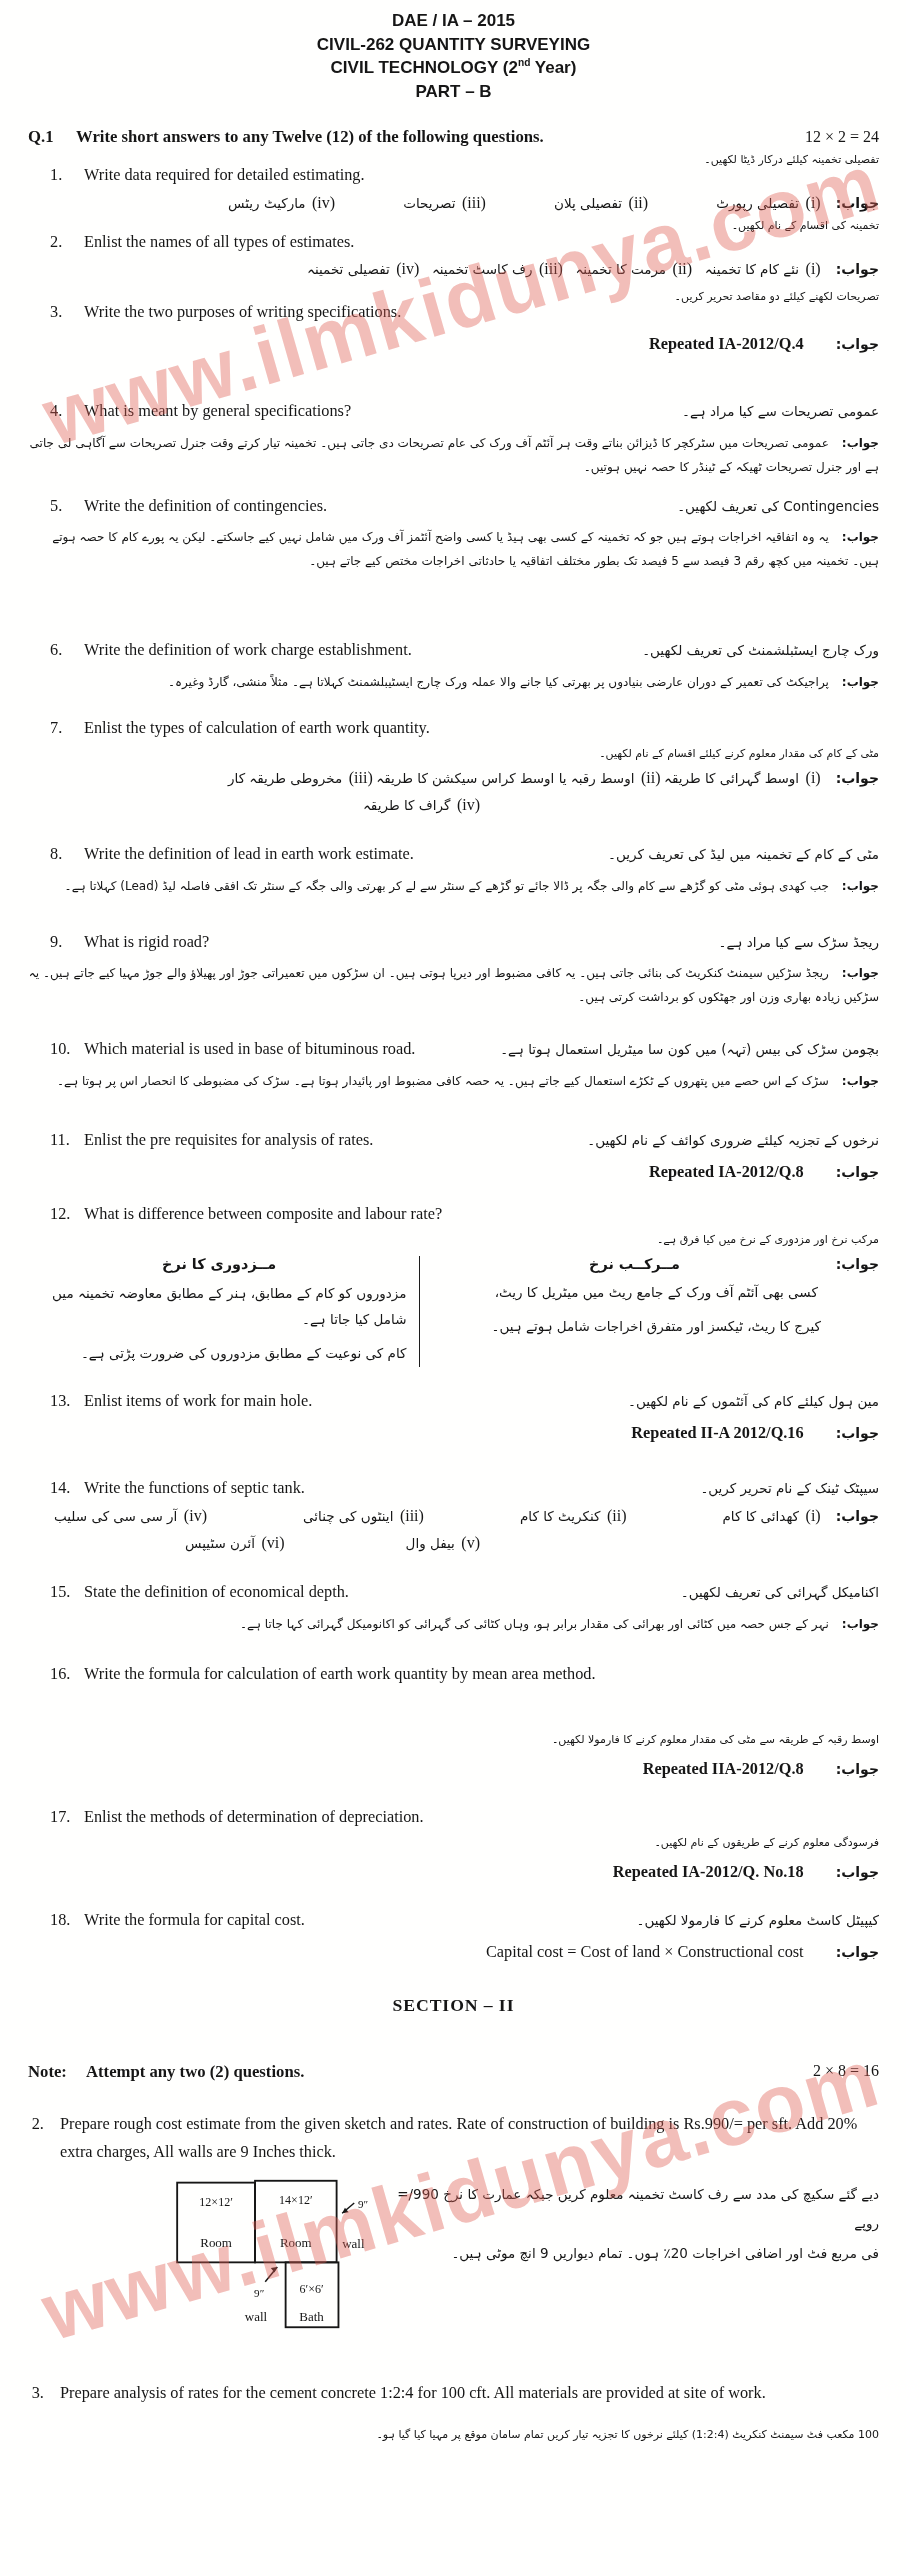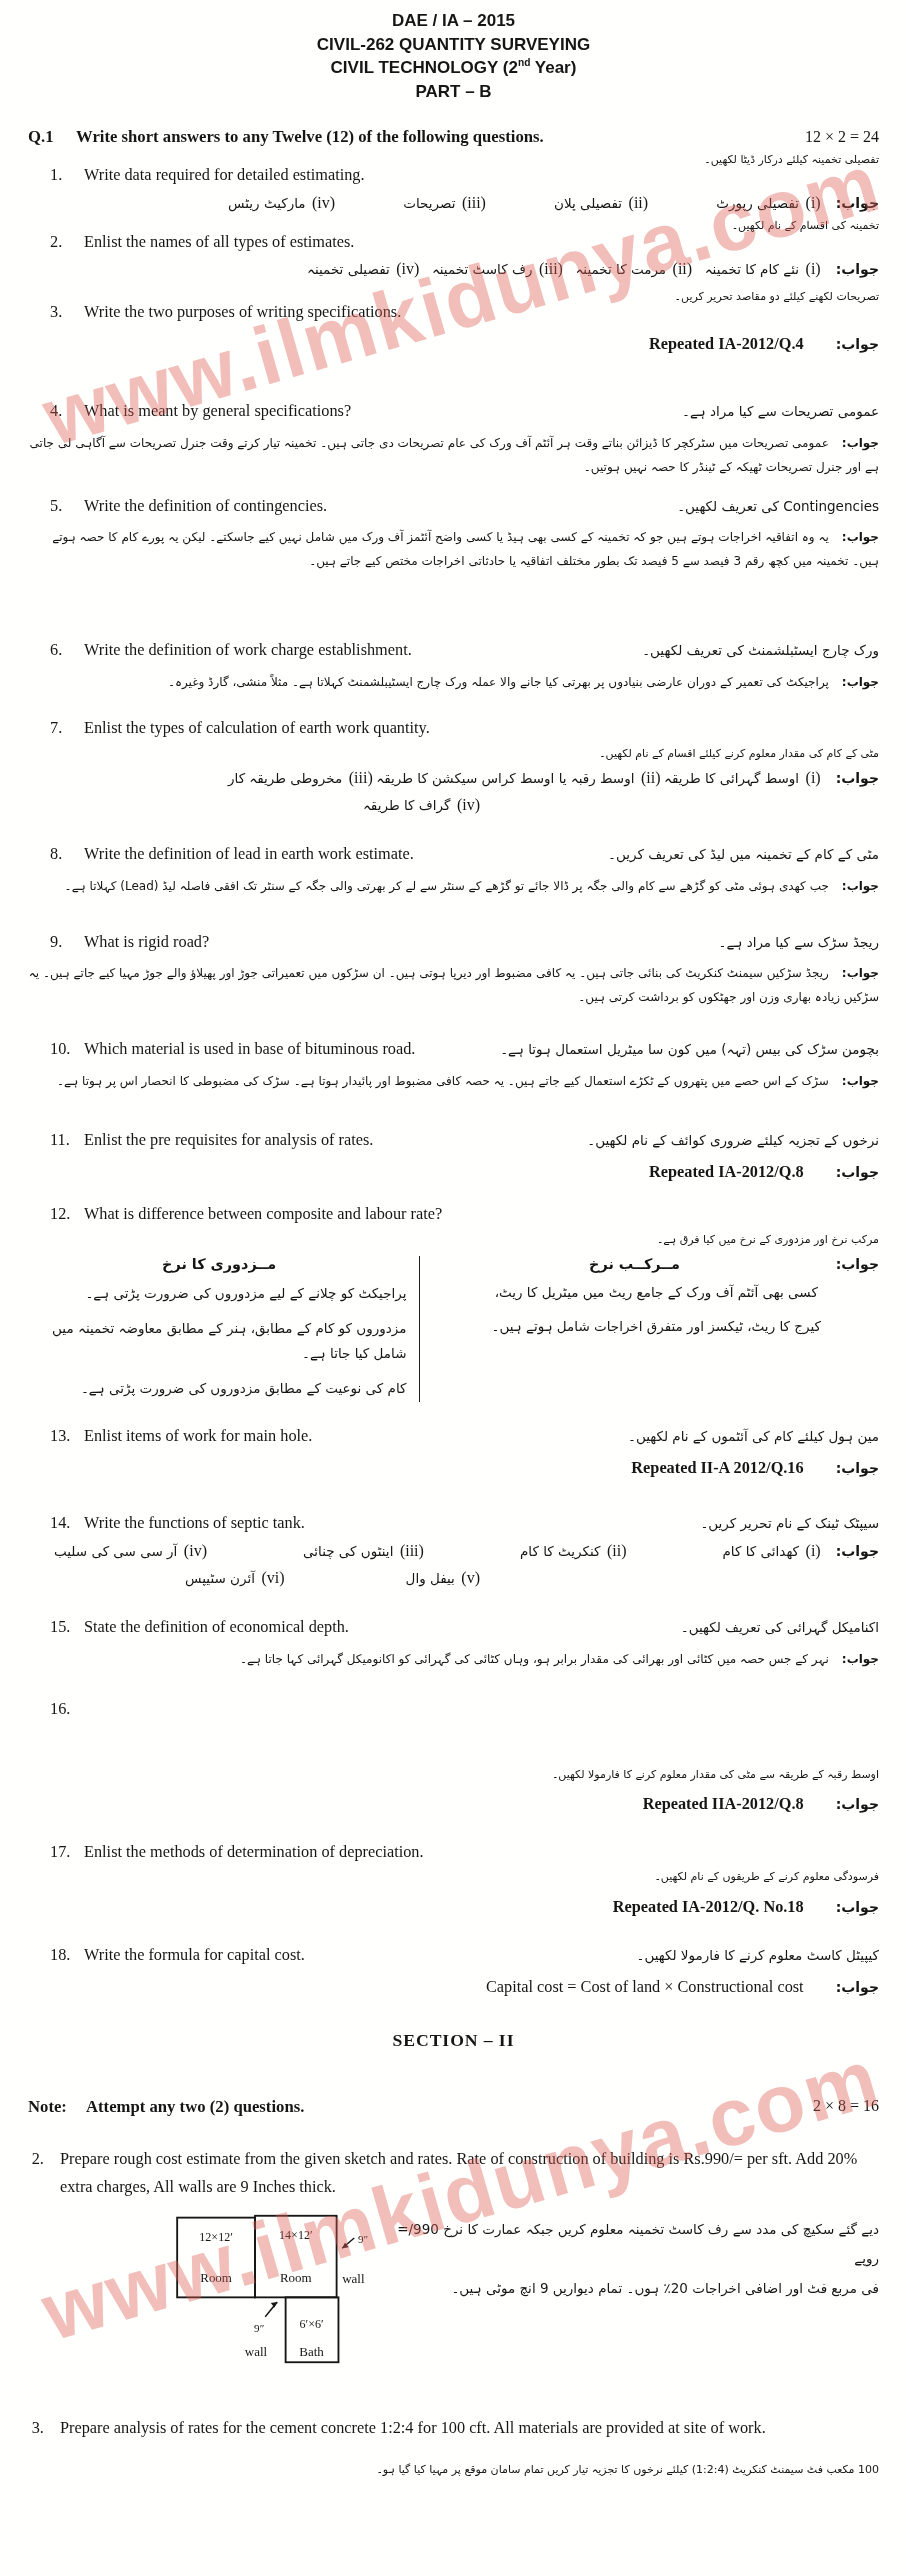--- a/index.html
+++ b/index.html
@@ -270,21 +270,20 @@
           <div class="colR">
             <div class="rh">
               <span class="jl">جواب:</span>
               <div class="colhead">مــرکــب نرخ</div>
             </div>
             <div class="tline">کسی بھی آئٹم آف ورک کے جامع ریٹ میں میٹریل کا ریٹ،</div>
             <div class="tline">کیرج کا ریٹ، ٹیکسز اور متفرق اخراجات شامل ہوتے ہیں۔</div>
           </div>
           <div class="colL">
             <div class="colhead left">مــزدوری کا نرخ</div>
-            <div class="tline">پراجیکٹ کو چلانے کے لیے مزدوروں کی ضرورت پڑتی ہے۔</div>
             <div class="tline">مزدوروں کو کام کے مطابق، ہنر کے مطابق معاوضہ تخمینہ میں شامل کیا جاتا ہے۔</div>
             <div class="tline">کام کی نوعیت کے مطابق مزدوروں کی ضرورت پڑتی ہے۔</div>
           </div>
         </div>
       </div>
       <div class="qblock" style="margin-top: 22px;">
         <div class="qrow">
           <span class="no">13.</span>
           <span class="en">Enlist items of work for main hole.</span>
           <span class="ur">مین ہول کیلئے کام کی آئٹموں کے نام لکھیں۔</span>
@@ -338,20 +337,21 @@
         <div class="qrow">
           <span class="no">15.</span>
           <span class="en">State the definition of economical depth.</span>
           <span class="ur">اکنامیکل گہرائی کی تعریف لکھیں۔</span>
         </div>
         <div class="ans-para"><span class="jl">جواب:</span><span class="t">نہر کے جس حصہ میں کٹائی اور بھرائی کی مقدار برابر ہو، وہاں کٹائی کی گہرائی کو اکانومیکل گہرائی کہا جاتا ہے۔</span></div>
       </div>
       <div class="qblock" style="margin-top: 26px;">
         <div class="qrow">
           <span class="no">16.</span>
+          <span class="en">Write the formula for calculation of earth work quantity by mean area method.</span>
         </div>
         <div class="urline belowgap">اوسط رقبہ کے طریقہ سے مٹی کی مقدار معلوم کرنے کا فارمولا لکھیں۔</div>
         <div class="ans-ref">
           <span class="jl">جواب:</span>
           <span class="ref">Repeated IIA-2012/Q.8</span>
         </div>
       </div>
       <div class="qblock" style="margin-top: 26px;">
         <div class="qrow">
           <span class="no">17.</span>

